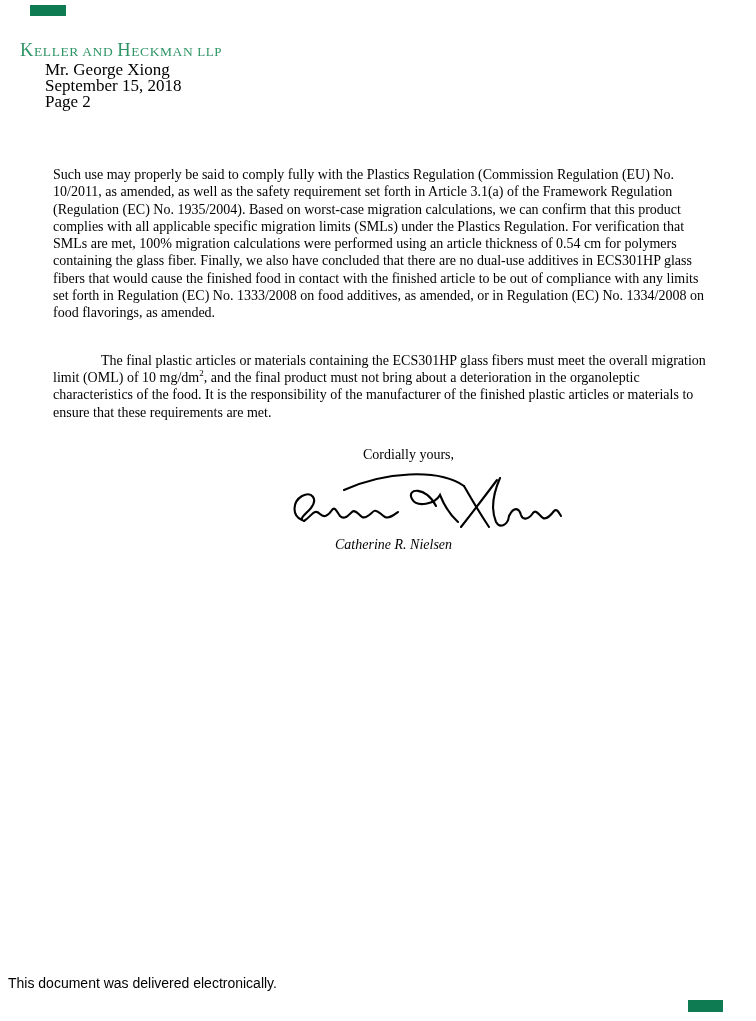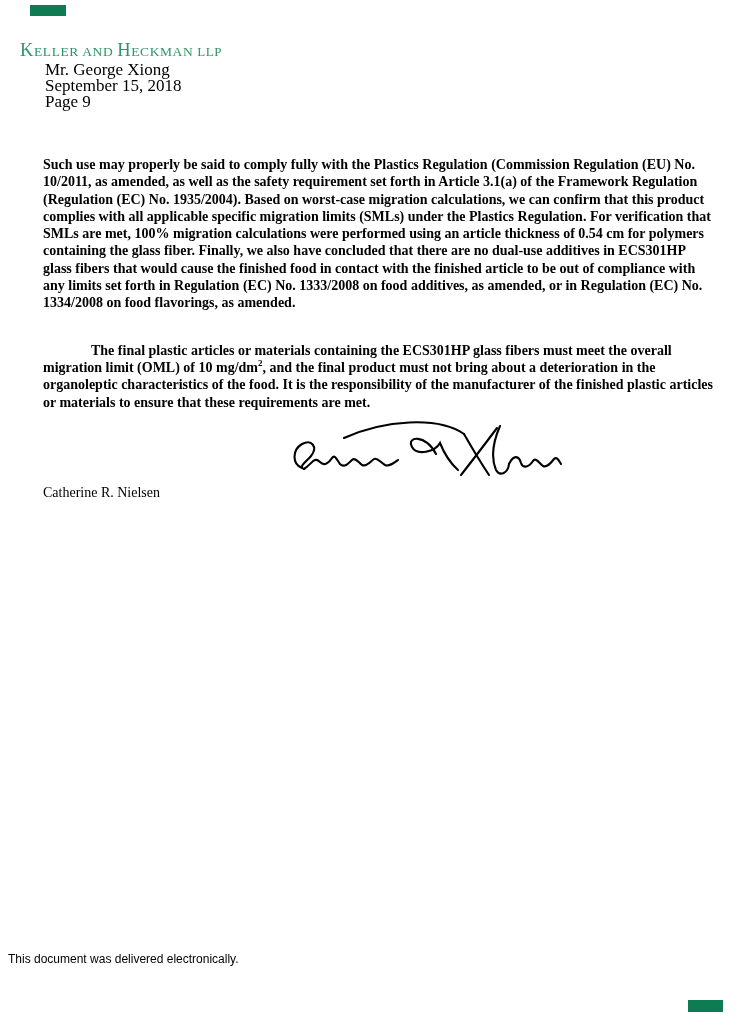--- a/index.html
+++ b/index.html
@@ -39,73 +39,76 @@
   }
   .body-block {
     position: absolute;
     left: 43px;
     top: 156px;
     width: 674px;
     font-size: 14px;
     line-height: 17.3px;
     text-align: left;
   }
-  .body-block p { margin: 0; font-weight: bold; }
+  .body-block p { margin: 10px; }
   .body-block p.indented { text-indent: 48px; }
   .body-block p + p { margin-top: 30px; }
   sup.sq {
     font-size: 9px;
     vertical-align: super;
     line-height: 0;
   }
   .valediction {
     margin-top: 25px;
     margin-left: 320px;
     font-size: 14px;
   }
   .signature-wrap {
     margin-top: 3px;
     margin-left: 245px;
     width: 275px;
     height: 69px;
   }
   .signer-name {
+    margin-left: 292px;
     margin-top: 1px;
     font-size: 14px;
+    font-style: italic;
   }
   .footer-note {
     position: absolute;
     left: 8px;
-    top: 952px;
+    top: 975px;
     font-family: "Liberation Sans", sans-serif;
-    font-size: 12px;
+    font-size: 14px;
     color: #000000;
   }
 </style>
 </head>
 <body>
 
 <div class="page">
 
   <div class="corner-mark top"></div>
 
   <div class="letterhead">
     <span class="lh-big">K</span><span class="lh-small">ELLER</span><span class="lh-small"> AND </span><span class="lh-big">H</span><span class="lh-small">ECKMAN</span><span class="lh-llp"> LLP</span>
   </div>
 
   <div class="recipient-block">
     <div>Mr. George Xiong</div>
     <div>September 15, 2018</div>
-    <div>Page 9</div>
+    <div>Page 2</div>
   </div>
 
   <div class="body-block">
     <p>Such use may properly be said to comply fully with the Plastics Regulation (Commission Regulation (EU) No. 10/2011, as amended, as well as the safety requirement set forth in Article 3.1(a) of the Framework Regulation (Regulation (EC) No. 1935/2004).  Based on worst-case migration calculations, we can confirm that this product complies with all applicable specific migration limits (SMLs) under the Plastics Regulation.  For verification that SMLs are met, 100% migration calculations were performed using an article thickness of 0.54 cm for polymers containing the glass fiber.  Finally, we also have concluded that there are no dual-use additives in ECS301HP glass fibers that would cause the finished food in contact with the finished article to be out of compliance with any limits set forth in Regulation (EC) No. 1333/2008 on food additives, as amended, or in Regulation (EC) No. 1334/2008 on food flavorings, as amended.</p>
     <p class="indented"><span>The final plastic articles or materials containing the ECS301HP glass fibers must meet the overall migration limit (OML) of 10 mg/dm</span><sup class="sq">2</sup><span>, and the final product must not bring about a deterioration in the organoleptic characteristics of the food.  It is the responsibility of the manufacturer of the finished plastic articles or materials to ensure that these requirements are met.</span></p>
 
+    <div class="valediction">Cordially yours,</div>
 
     <div class="signature-wrap">
       <svg width="275" height="69" viewBox="0 0 275 69" xmlns="http://www.w3.org/2000/svg">
         <g fill="none" stroke="#000000" stroke-width="2.1" stroke-linecap="round">
 
           <path d="M14,54 C4,50 4,36 14,30 C24,25 30,33 23,42 C18,48 10,53 16,55"></path>
 
           <path d="M16,55 C24,50 26,42 32,48 C36,52 40,50 44,44 C47,40 49,46 52,50 C56,54 60,50 64,46 C67,43 70,48 74,51 C78,53 82,48 86,45 C89,43 92,48 97,51 C101,53 106,49 110,46"></path>
 
           <path d="M56,24 C96,6 150,2 176,20"></path>

